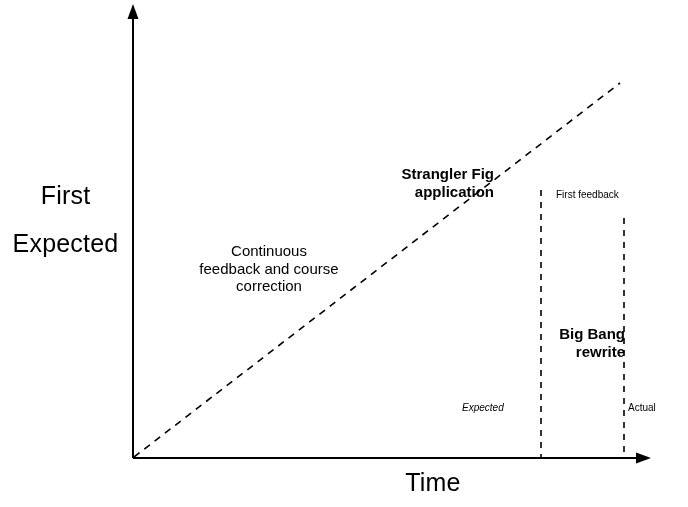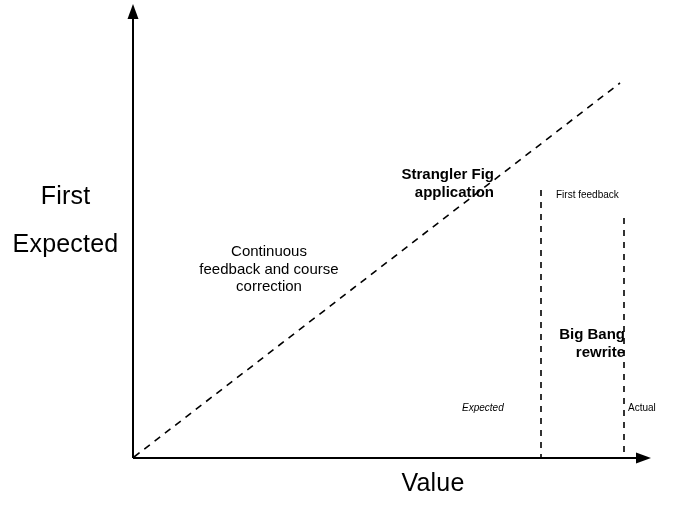--- a/index.html
+++ b/index.html
@@ -108,21 +108,21 @@
 
   <line x1="541" y1="190" x2="541" y2="458" stroke="#000000" stroke-width="1.6" stroke-dasharray="6 6"></line>
 
   <line x1="624" y1="218" x2="624" y2="458" stroke="#000000" stroke-width="1.6" stroke-dasharray="6 6"></line>
 </svg>
 
 <div class="lbl axis-title" id="value-label">First</div>
 
 <div class="lbl axis-title" id="feedback-label">Expected</div>
 
-<div class="lbl axis-title" id="time-label">Value</div>
+<div class="lbl axis-title" id="time-label">Time</div>
 
 <div class="lbl annot" id="continuous-note">Continuous
 feedback and course
 correction</div>
 
 <div class="lbl annot bold" id="strangler-note">Strangler Fig
 application</div>
 
 <div class="lbl annot bold" id="bigbang-note">Big Bang
 rewrite</div>

